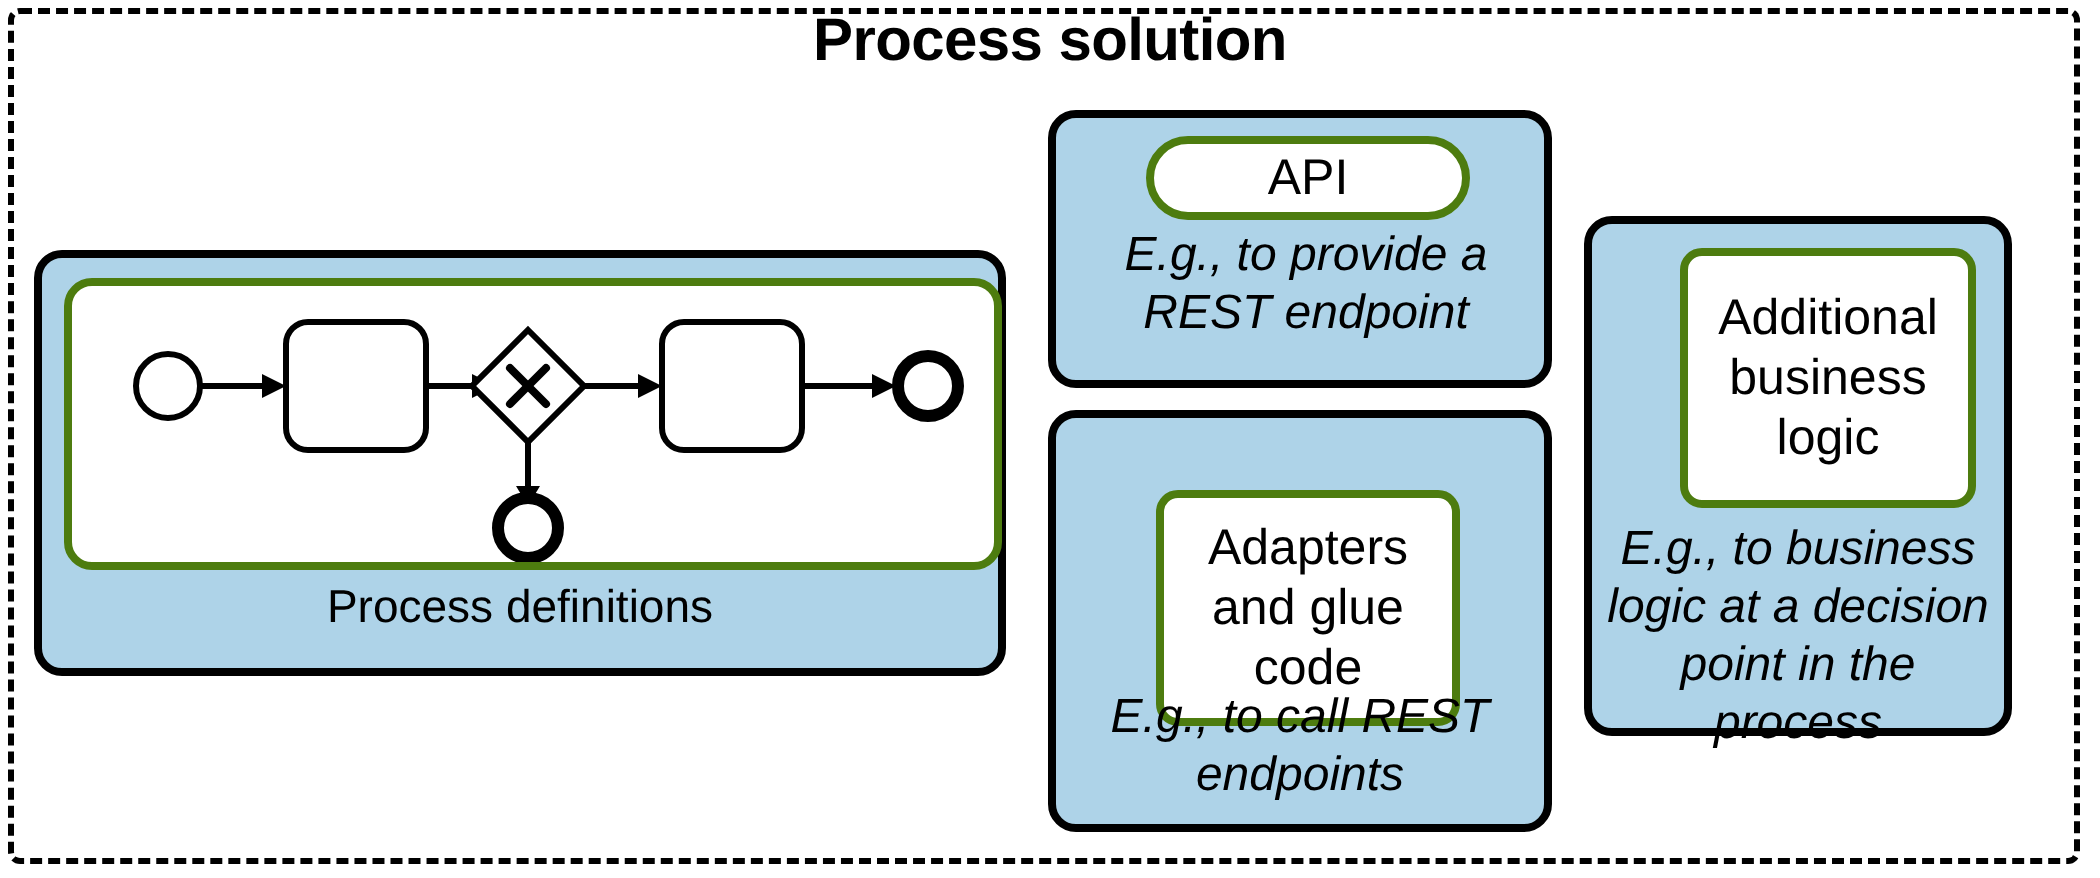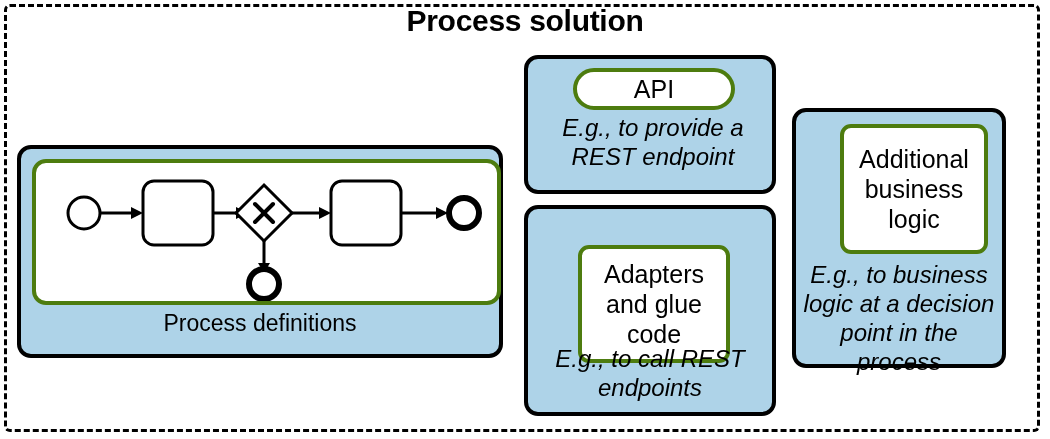--- a/index.html
+++ b/index.html
@@ -25,21 +25,21 @@
     position:absolute;background:#aed3e8;border:4px solid #000;
     border-radius:14px;box-sizing:border-box;
   }
   
   .white-panel{
     background:#ffffff;border:4px solid #4d7c0f;box-sizing:border-box;
     display:flex;align-items:center;justify-content:center;text-align:center;
   }
 
   
-  #process-card{left:17px;top:125px;width:486px;height:213px;margin-top:20px;}
+  #process-card{left:17px;top:125px;width:486px;height:213px;}
   #process-canvas{
     position:absolute;left:11px;top:10px;width:469px;height:146px;
     border-radius:14px;
   }
   #process-caption{
     position:absolute;left:0;right:0;top:160px;text-align:center;
     font-size:23px;line-height:28px;
   }
 
   

